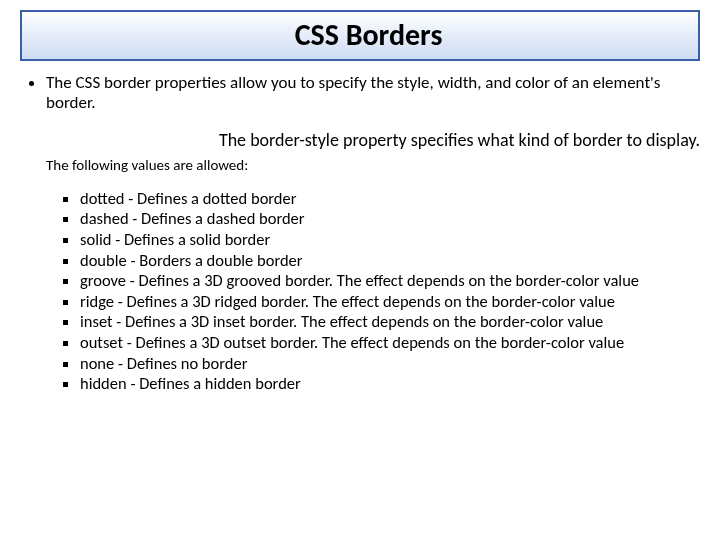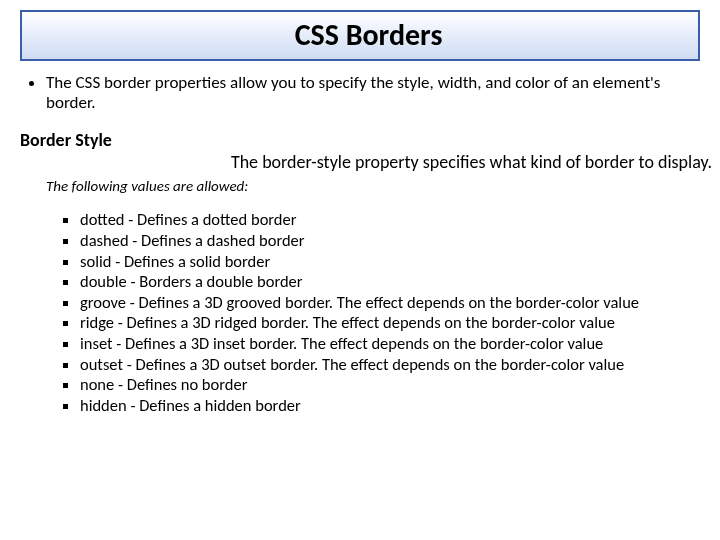--- a/index.html
+++ b/index.html
@@ -19,21 +19,21 @@
     text-align: center;
     padding: 4px 0 6px 17px;
   }
   .title-box h1 {
     margin: 0;
     font-size: 30px;
     font-weight: 700;
     color: #000;
   }
   .content {
-    padding: 0 8px 0 20px;
+    padding: 0 20px 0 20px;
   }
   ul.intro {
     margin: 0 0 18px 0;
     padding-left: 26px;
     list-style: disc;
   }
   ul.intro li {
     font-size: 17px;
     line-height: 1.15;
   }
@@ -46,21 +46,20 @@
   .section-sub {
     font-size: 18px;
     margin: 0 0 4px 0;
     line-height: 1.2;
     text-align: right;
   }
   .allowed-intro {
     font-size: 15px;
     margin: 2px 0 14px 26px;
     line-height: 1.2;
-    font-style: italic;
   }
   ul.values {
     margin: 0 0 4px 34px;
     padding-left: 26px;
     list-style: square;
   }
   ul.values li {
     font-size: 16.5px;
     line-height: 1.25;
   }
@@ -70,21 +69,20 @@
 
 <div class="title-box">
   <h1>CSS Borders</h1>
 </div>
 
 <div class="content">
   <ul class="intro">
     <li>The CSS border properties allow you to specify the style, width, and color of an element's border.</li>
   </ul>
 
-  <p class="section-title">Border Style</p>
   <p class="section-sub">The border-style property specifies what kind of border to display.</p>
   <p class="allowed-intro">The following values are allowed:</p>
 
   <ul class="values">
     <li>dotted - Defines a dotted border</li>
     <li>dashed - Defines a dashed border</li>
     <li>solid - Defines a solid border</li>
     <li>double - Borders a double border</li>
     <li>groove - Defines a 3D grooved border. The effect depends on the border-color value</li>
     <li>ridge - Defines a 3D ridged border. The effect depends on the border-color value</li>

